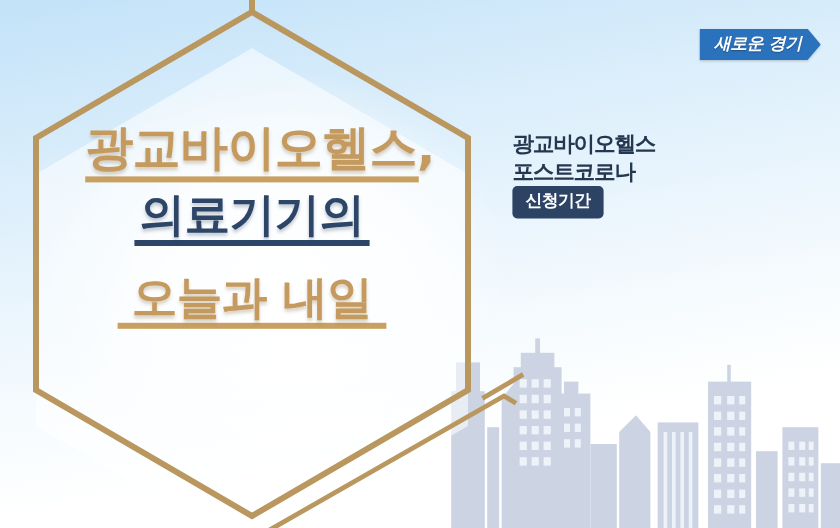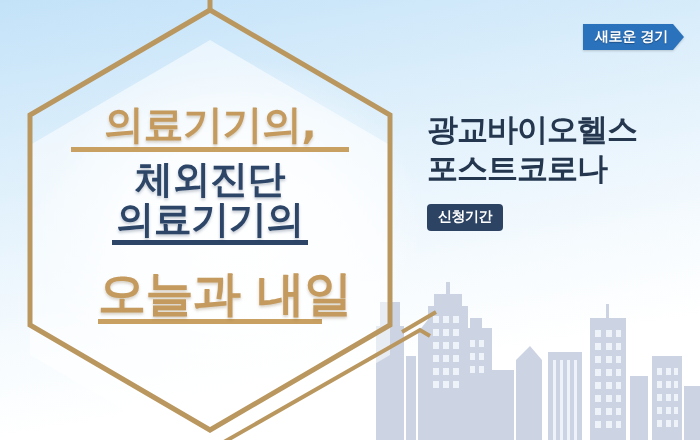--- a/index.html
+++ b/index.html
@@ -101,39 +101,40 @@
     font-weight: 700;
     color: #2d4668;
     text-shadow: 0 2px 3px rgba(30,50,80,0.26);
     border-bottom: 5px solid #2d4668;
     width: 196px;
     margin: 0 auto 24px auto;
     padding-bottom: 2px;
   }
 
   .hl-gold2 {
-    font-size: 48px;
+    font-size: 38px;
     font-weight: 700;
     color: #c49a5e;
     text-shadow: 0 2px 3px rgba(120,90,45,0.28);
     border-bottom: 5px solid #c8a061;
     width: 224px;
     margin: 0 auto;
     padding-bottom: 2px;
   }
 
   
   .badges {
     position: absolute;
     right: 16px;
     top: 24px;
     height: 26px;
     display: flex;
     align-items: stretch;
     filter: drop-shadow(0 1px 1px rgba(0,0,0,0.18));
+    font-style: italic;
   }
 
   .badge {
     display: flex;
     align-items: center;
     justify-content: center;
     font-size: 14px;
     font-weight: 700;
     color: #ffffff;
     letter-spacing: -0.3px;
@@ -157,31 +158,31 @@
 
   
   .right-col {
     position: absolute;
     left: 427px;
     top: 110px;
     width: 266px;
   }
 
   .event-title {
-    font-size: 31px;
+    font-size: 18px;
     font-weight: 700;
     color: #24374f;
     line-height: 1.26;
     letter-spacing: -1px;
     margin: 0;
   }
 
   .period-badge {
     display: inline-block;
-    margin-top: 16px;
+    margin-top: 0;
     background: #2c4363;
     color: #ffffff;
     font-size: 14px;
     font-weight: 700;
     letter-spacing: -0.5px;
     padding: 4px 11px 5px 11px;
     border-radius: 4px;
   }
 
   .date-row {
@@ -324,22 +325,21 @@
     <polyline points="196,458 420,330 430,336" fill="none" stroke="#b9975f" stroke-width="4"></polyline>
 
     <line x1="402" y1="332" x2="436" y2="312" stroke="#b9975f" stroke-width="4"></line>
   </svg>
 
   <div class="badges">
     <div class="badge badge-blue">새로운 경기</div>
   </div>
 
   <div class="headline">
-    <span class="hl-line hl-gold1">의료기기의,</span>
-    <span class="hl-line hl-navy">체외진단</span>
+    <span class="hl-line hl-gold1">광교바이오헬스,</span>
     <span class="hl-line hl-navy2">의료기기의</span>
     <span class="hl-line hl-gold2">오늘과 내일</span>
   </div>
 
   <div class="right-col">
     <div class="event-title">
       <span>광교바이오헬스</span><br>
       <span>포스트코로나</span>
     </div>
 

